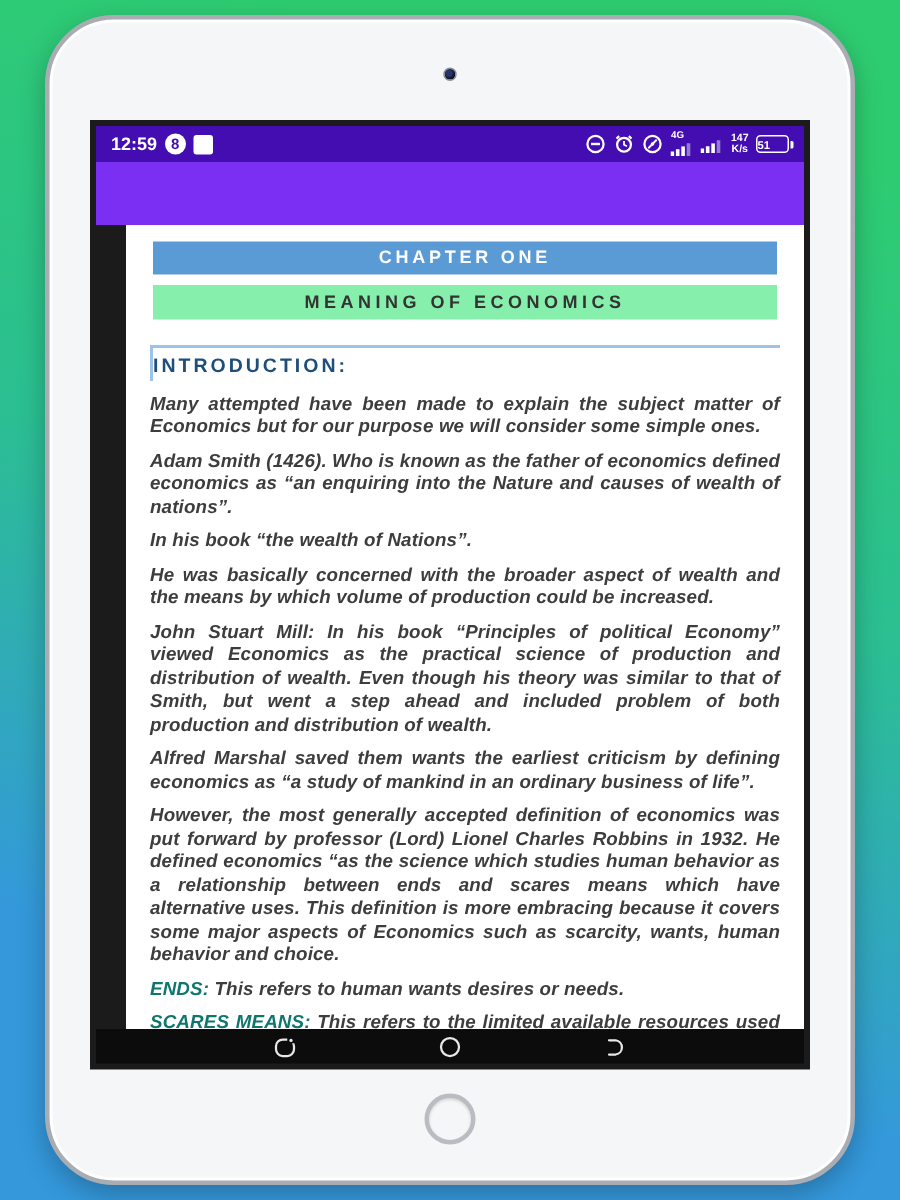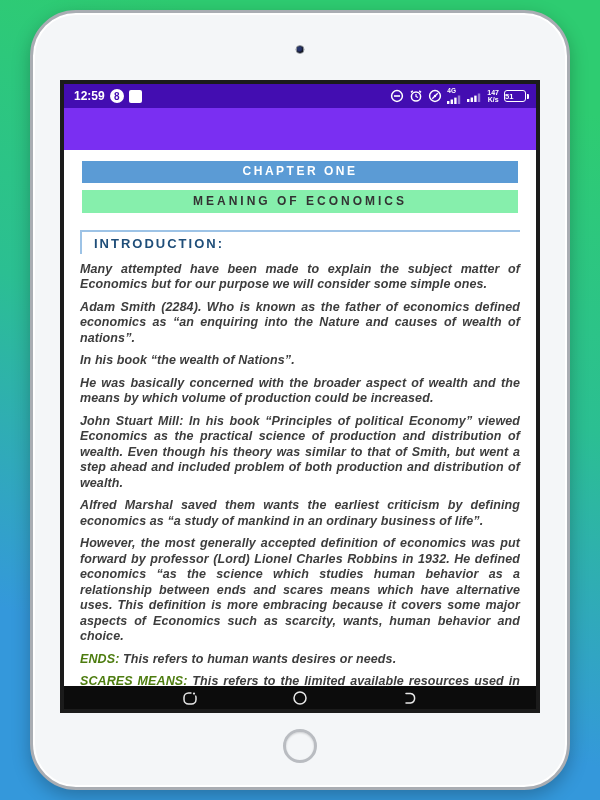--- a/index.html
+++ b/index.html
@@ -55,39 +55,39 @@
     content:""; position:absolute; right:-4px; top:3px; width:2.5px; height:5px;
     background:#fff; border-radius:0 1px 1px 0;
   }
   
   .appbar { height:42px; background:#7a2ff2; flex:0 0 auto; }
   
   .content {
     flex:1 1 auto; background:#fff; overflow:hidden;
     padding:9px 16px 0 16px;
     font-size:12.5px; font-weight:600; color:#3d3d3d;
-    letter-spacing:.1px; text-align:justify; line-height:15.5px;
+    letter-spacing:.1px; text-align:justify; line-height:15.5px;margin-left:20px;
   }
   .chapter-bar {
     background:#5b9bd5; color:#fff; text-align:center;
     font-size:12px; font-weight:bold; letter-spacing:2.5px;
     padding:3px 0; margin:2px 2px 7px 2px;
   }
   .title-bar {
     background:#86efac; color:#333; text-align:center;
     font-size:12px; font-weight:600; letter-spacing:3px;
     padding:4px 0; margin:0 2px 17px 2px;
   }
   .intro-head {
     color:#1f4e79; font-size:13px; font-weight:bold; letter-spacing:2px;
     border-top:2px solid #9dc3e6; border-left:2px solid #9dc3e6;
-    padding:4px 0 2px 12px; margin-bottom:8px; text-align:left;
+    padding:4px 0 2px 0; margin-bottom:8px; text-align:left;
   }
   .content p { margin-bottom:7px;font-style:italic; }
-  .lead { font-weight:bold; color:#4d7c0f; }
+  .lead { font-weight:bold; color:#0f766e; }
   
   .navbar {
     height:23px; background:#0c0c0c; flex:0 0 auto;
     display:flex; align-items:center; justify-content:center; gap:92px;
   }
   .navbar svg { display:block; }
 </style>
 </head>
 <body>
 
@@ -150,21 +150,21 @@
     </div>
 
     <div class="appbar"></div>
 
     <div class="content">
       <div class="chapter-bar">CHAPTER ONE</div>
       <div class="title-bar">MEANING OF ECONOMICS</div>
       <div class="intro-head">INTRODUCTION:</div>
 
       <p>Many attempted have been made to explain the subject matter of Economics but for our purpose we will consider some simple ones.</p>
-      <p>Adam Smith (2284). Who is known as the father of economics defined economics as “an enquiring into the Nature and causes of wealth of nations”.</p>
+      <p>Adam Smith (1426). Who is known as the father of economics defined economics as “an enquiring into the Nature and causes of wealth of nations”.</p>
       <p>In his book “the wealth of Nations”.</p>
       <p>He was basically concerned with the broader aspect of wealth and the means by which volume of production could be increased.</p>
       <p>John Stuart Mill: In his book “Principles of political Economy” viewed Economics as the practical science of production and distribution of wealth. Even though his theory was similar to that of Smith, but went a step ahead and included problem of both production and distribution of wealth.</p>
       <p>Alfred Marshal saved them wants the earliest criticism by defining economics as “a study of mankind in an ordinary business of life”.</p>
       <p>However, the most generally accepted definition of economics was put forward by professor (Lord) Lionel Charles Robbins in 1932. He defined economics “as the science which studies human behavior as a relationship between ends and scares means which have alternative uses. This definition is more embracing because it covers some major aspects of Economics such as scarcity, wants, human behavior and choice.</p>
 
       <p><span class="lead">ENDS:</span><span> This refers to human wants desires or needs.</span></p>
       <p><span class="lead">SCARES MEANS:</span><span> This refers to the limited available resources used in satisfying the numerous human wants.</span></p>
 
     </div>

